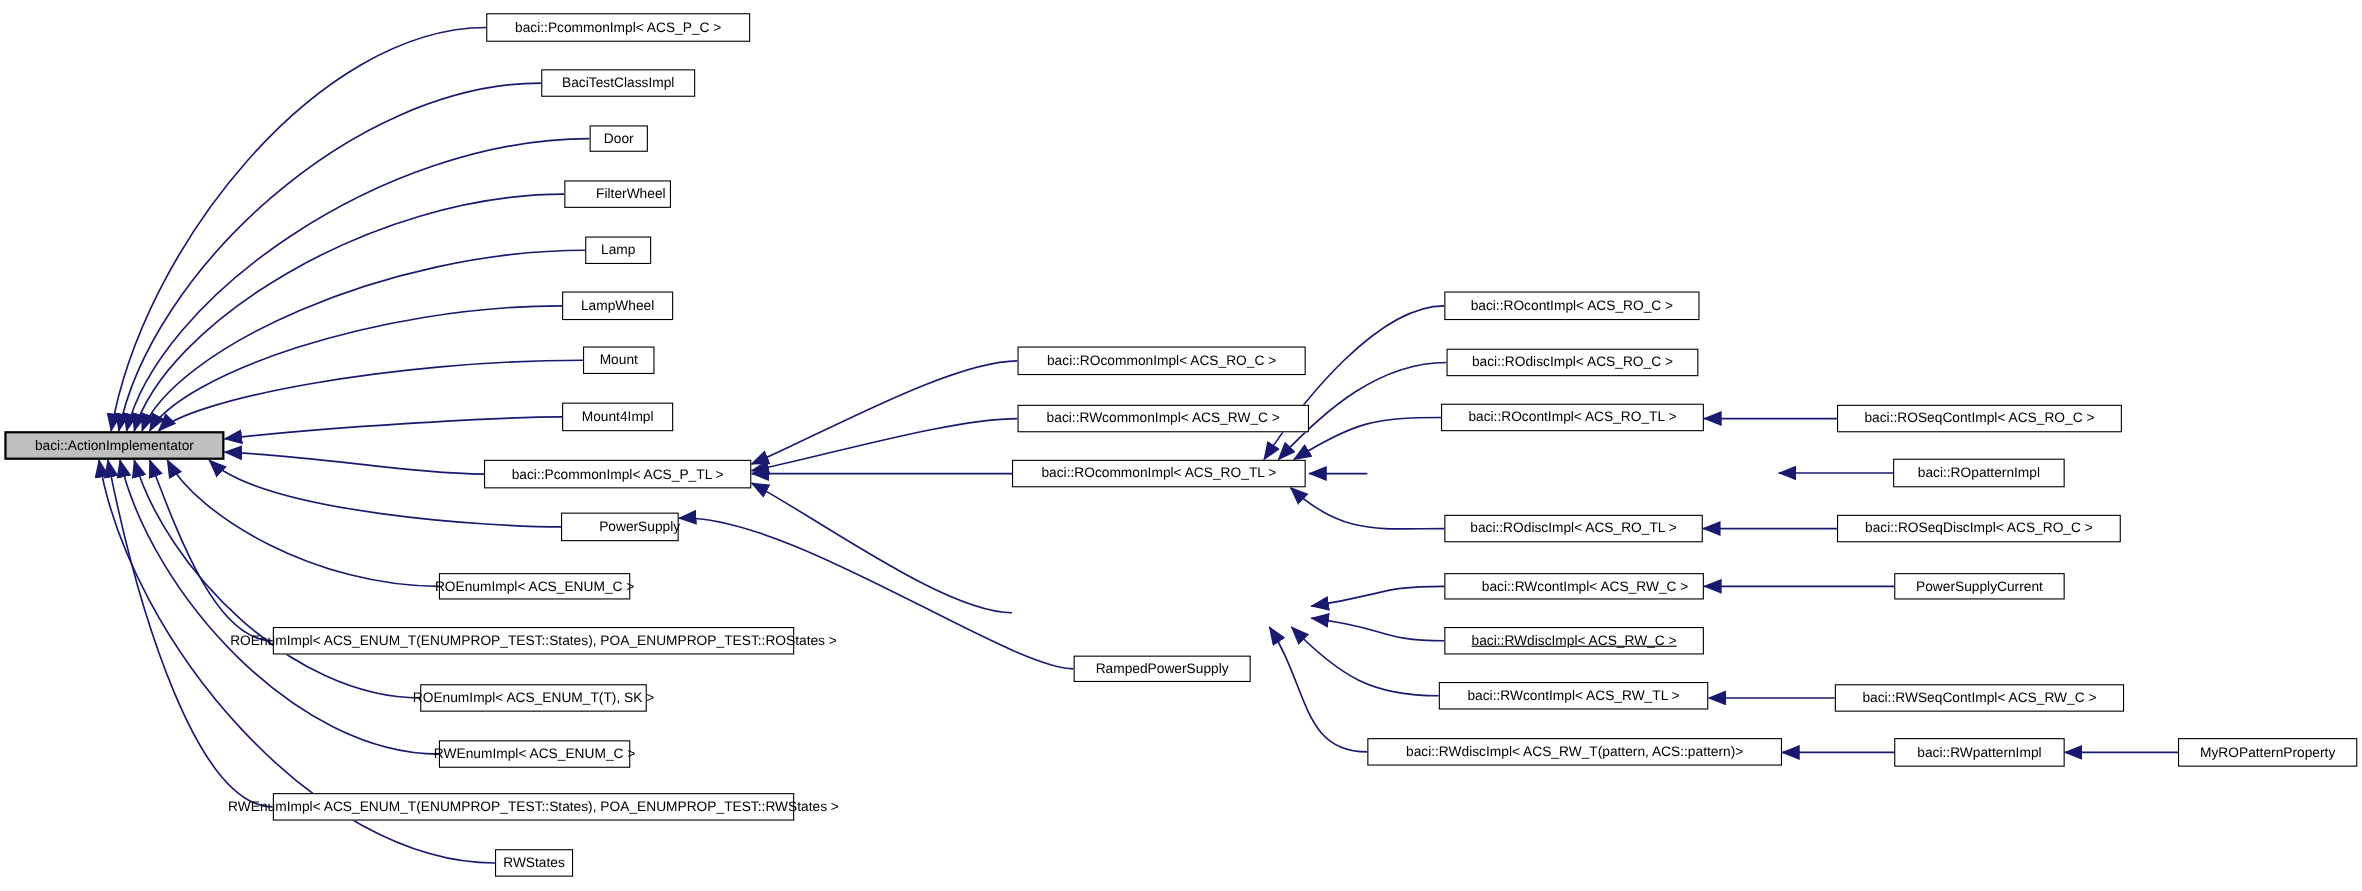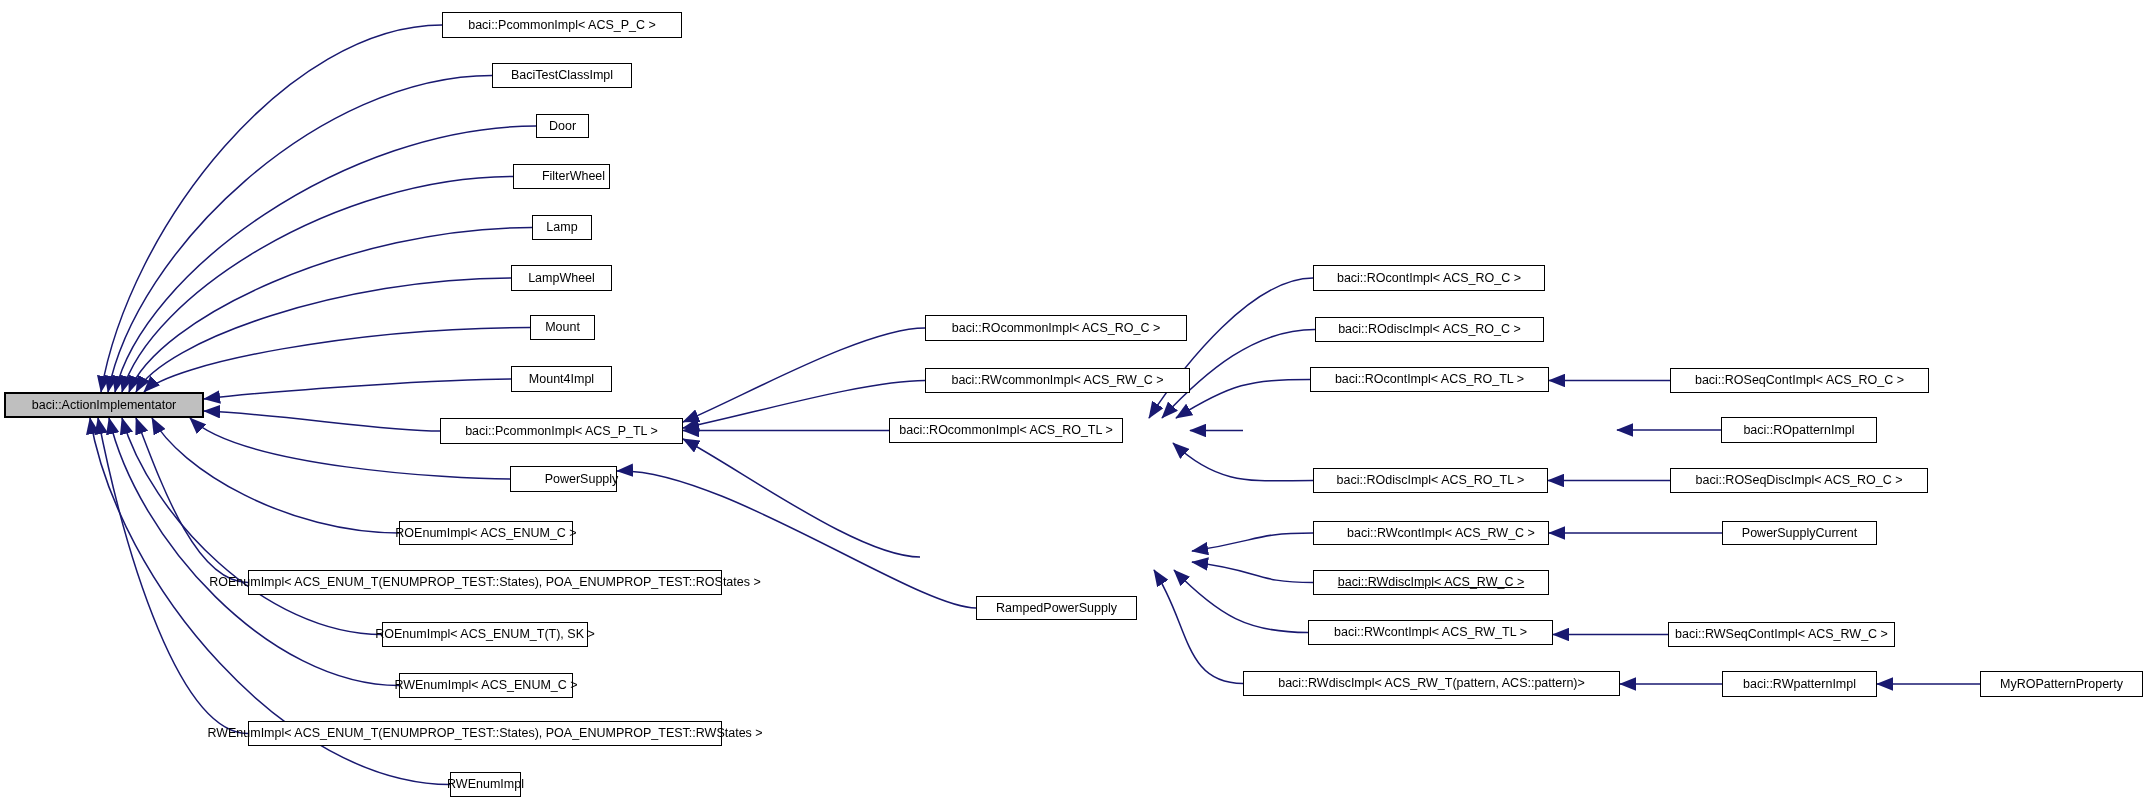--- a/index.html
+++ b/index.html
@@ -91,33 +91,33 @@
     <div class="node" style="left: 511px; top: 265px; width: 101px; height: 26px;">LampWheel</div>
     <div class="node" style="left: 530px; top: 315px; width: 65px; height: 25px;">Mount</div>
     <div class="node" style="left: 511px; top: 366px; width: 101px; height: 26px;">Mount4Impl</div>
     <div class="node" style="left: 440px; top: 418px; width: 243px; height: 26px;">baci::PcommonImpl&lt; ACS_P_TL &gt;</div>
     <div class="node" style="left: 510px; top: 466px; width: 107px; height: 26px; padding-left: 36px;">PowerSupply</div>
     <div class="node" style="left: 399px; top: 521px; width: 174px; height: 24px;">ROEnumImpl&lt; ACS_ENUM_C &gt;</div>
     <div class="node" style="left: 248px; top: 570px; width: 474px; height: 25px;">ROEnumImpl&lt; ACS_ENUM_T(ENUMPROP_TEST::States), POA_ENUMPROP_TEST::ROStates &gt;</div>
     <div class="node" style="left: 382px; top: 622px; width: 206px; height: 25px;">ROEnumImpl&lt; ACS_ENUM_T(T), SK &gt;</div>
     <div class="node" style="left: 399px; top: 673px; width: 174px; height: 25px;">RWEnumImpl&lt; ACS_ENUM_C &gt;</div>
     <div class="node" style="left: 248px; top: 721px; width: 474px; height: 25px;">RWEnumImpl&lt; ACS_ENUM_T(ENUMPROP_TEST::States), POA_ENUMPROP_TEST::RWStates &gt;</div>
-    <div class="node" style="left: 450px; top: 772px; width: 71px; height: 25px;">RWEnumImpl</div>
+    <div class="node" style="left: 450px; top: 772px; width: 71px; height: 25px;">RWStates</div>
     <div class="node" style="left: 925px; top: 315px; width: 262px; height: 26px;">baci::ROcommonImpl&lt; ACS_RO_C &gt;</div>
     <div class="node" style="left: 925px; top: 368px; width: 265px; height: 25px;">baci::RWcommonImpl&lt; ACS_RW_C &gt;</div>
-    <div class="node" style="left: 889px; top: 418px; width: 234px; height: 25px;">baci::ROcommonImpl&lt; ACS_RO_TL &gt;</div>
+    <div class="node" style="left: 920px; top: 418px; width: 267px; height: 25px;">baci::ROcommonImpl&lt; ACS_RO_TL &gt;</div>
     <div class="node" style="left: 976px; top: 596px; width: 161px; height: 24px;">RampedPowerSupply</div>
     <div class="node" style="left: 1313px; top: 265px; width: 232px; height: 26px;">baci::ROcontImpl&lt; ACS_RO_C &gt;</div>
     <div class="node" style="left: 1315px; top: 317px; width: 229px; height: 25px;">baci::ROdiscImpl&lt; ACS_RO_C &gt;</div>
     <div class="node" style="left: 1310px; top: 367px; width: 239px; height: 25px;">baci::ROcontImpl&lt; ACS_RO_TL &gt;</div>
     <div class="node" style="left: 1313px; top: 468px; width: 235px; height: 25px;">baci::ROdiscImpl&lt; ACS_RO_TL &gt;</div>
     <div class="node" style="left: 1313px; top: 521px; width: 236px; height: 24px; padding-left: 20px;">baci::RWcontImpl&lt; ACS_RW_C &gt;</div>
     <div class="node" style="left: 1313px; top: 570px; width: 236px; height: 25px; text-decoration: underline;">baci::RWdiscImpl&lt; ACS_RW_C &gt;</div>
     <div class="node" style="left: 1308px; top: 620px; width: 245px; height: 25px;">baci::RWcontImpl&lt; ACS_RW_TL &gt;</div>
     <div class="node" style="left: 1243px; top: 671px; width: 377px; height: 25px;">baci::RWdiscImpl&lt; ACS_RW_T(pattern, ACS::pattern)&gt;</div>
     <div class="node" style="left: 1670px; top: 368px; width: 259px; height: 25px;">baci::ROSeqContImpl&lt; ACS_RO_C &gt;</div>
     <div class="node" style="left: 1721px; top: 417px; width: 156px; height: 26px;">baci::ROpatternImpl</div>
     <div class="node" style="left: 1670px; top: 468px; width: 258px; height: 25px;">baci::ROSeqDiscImpl&lt; ACS_RO_C &gt;</div>
     <div class="node" style="left: 1722px; top: 521px; width: 155px; height: 24px;">PowerSupplyCurrent</div>
-    <div class="node" style="left: 1668px; top: 622px; width: 227px; height: 25px;">baci::RWSeqContImpl&lt; ACS_RW_C &gt;</div>
+    <div class="node" style="left: 1668px; top: 622px; width: 263px; height: 25px;">baci::RWSeqContImpl&lt; ACS_RW_C &gt;</div>
     <div class="node" style="left: 1722px; top: 671px; width: 155px; height: 26px;">baci::RWpatternImpl</div>
     <div class="node" style="left: 1980px; top: 671px; width: 163px; height: 26px;">MyROPatternProperty</div>
   </div>
 
 </body></html>

